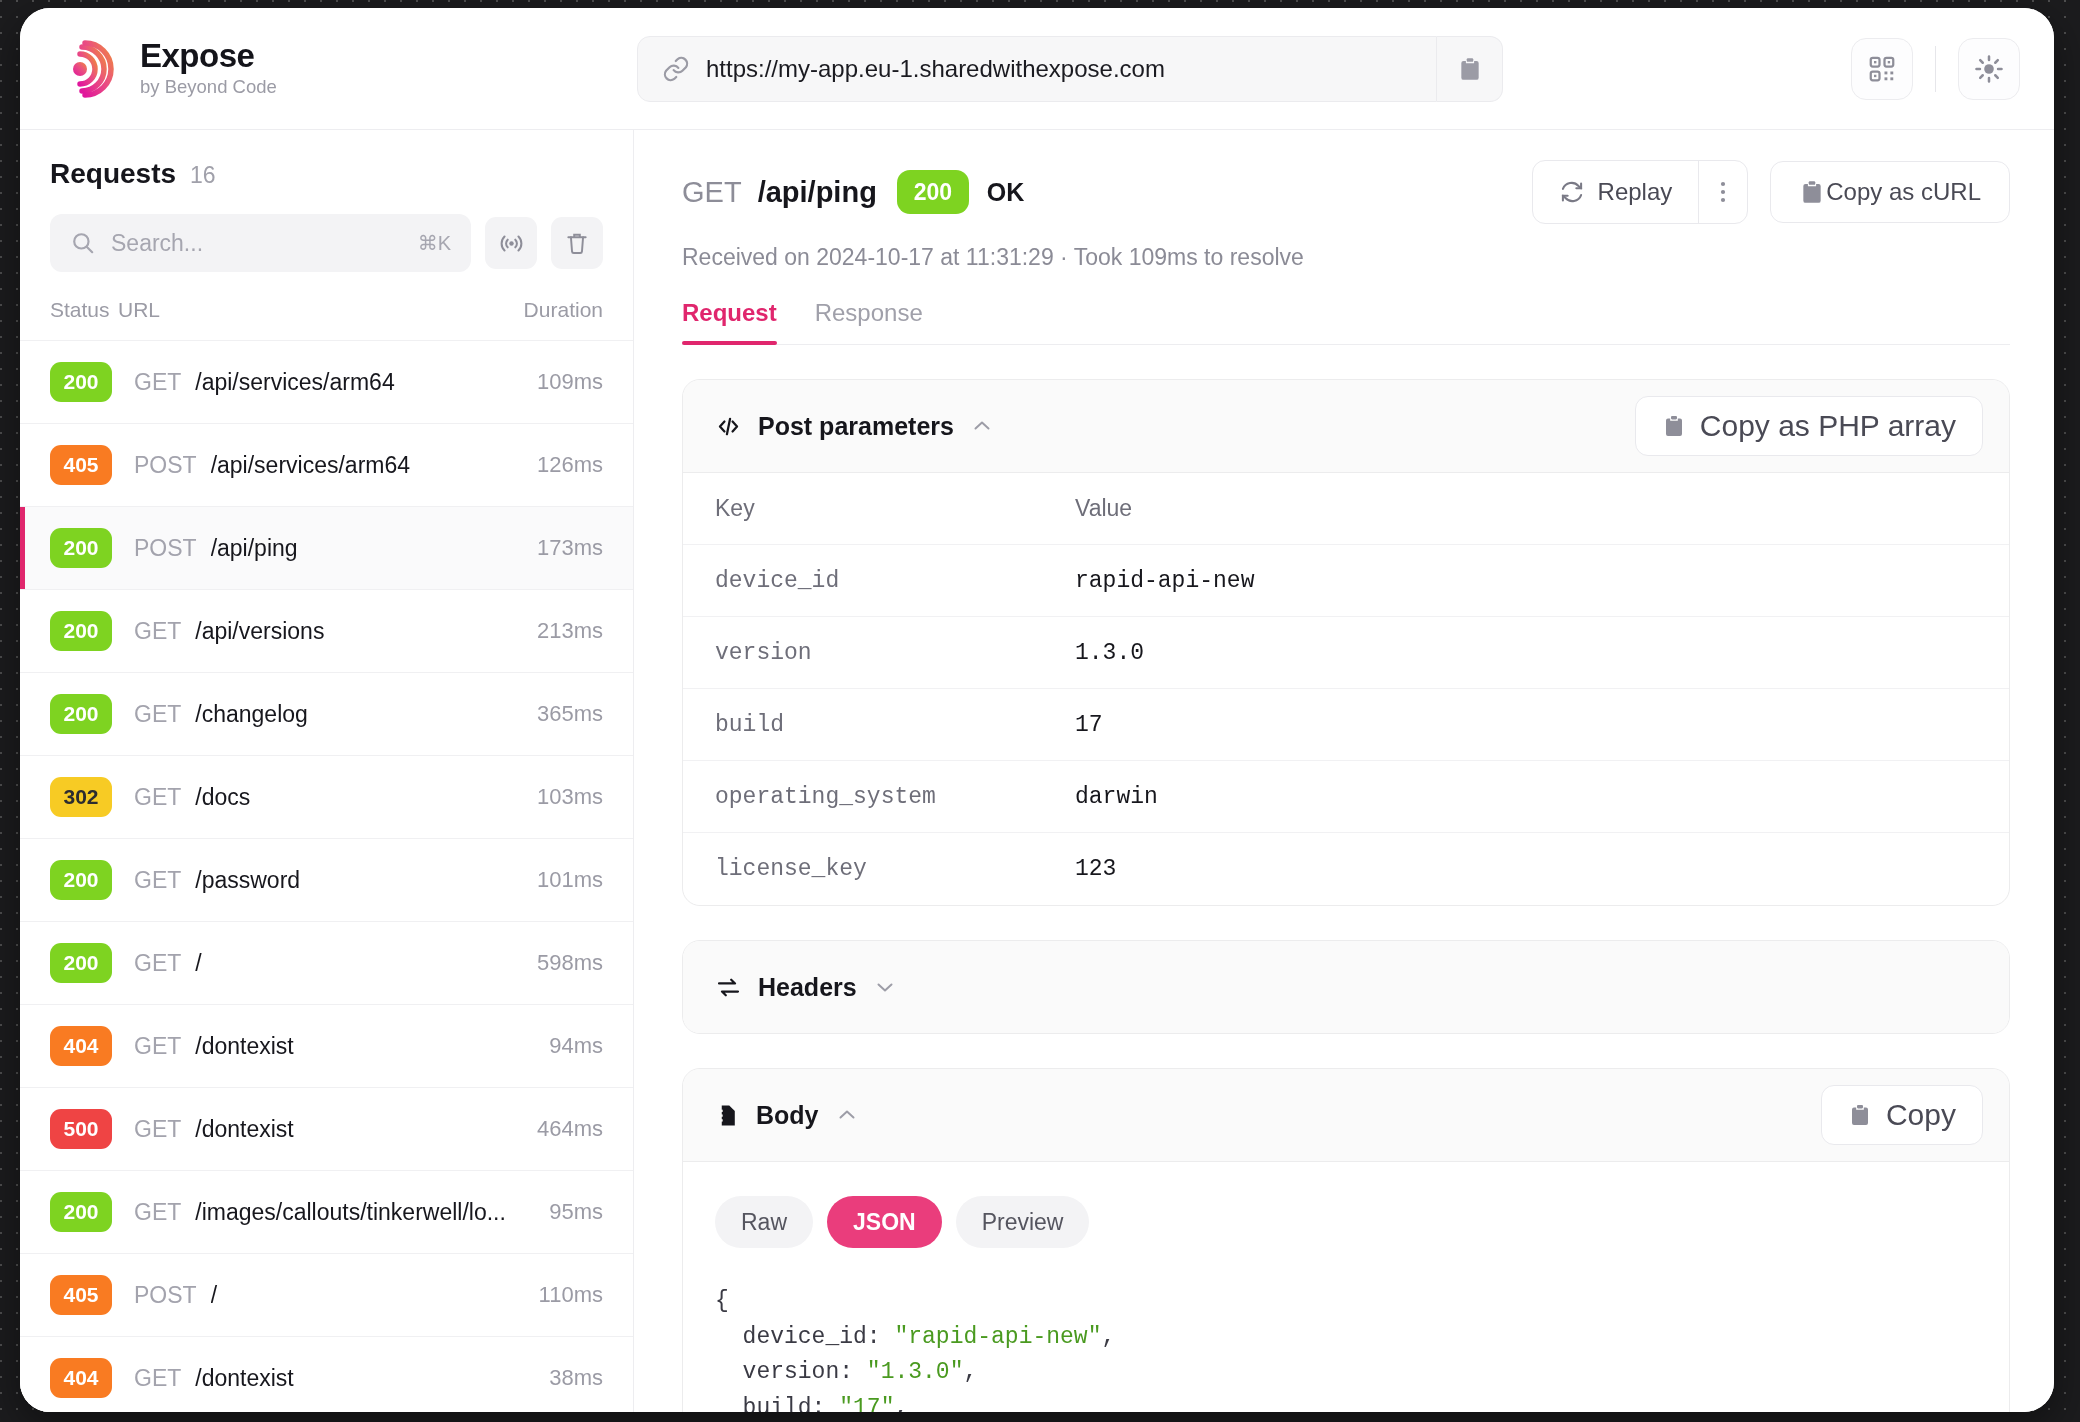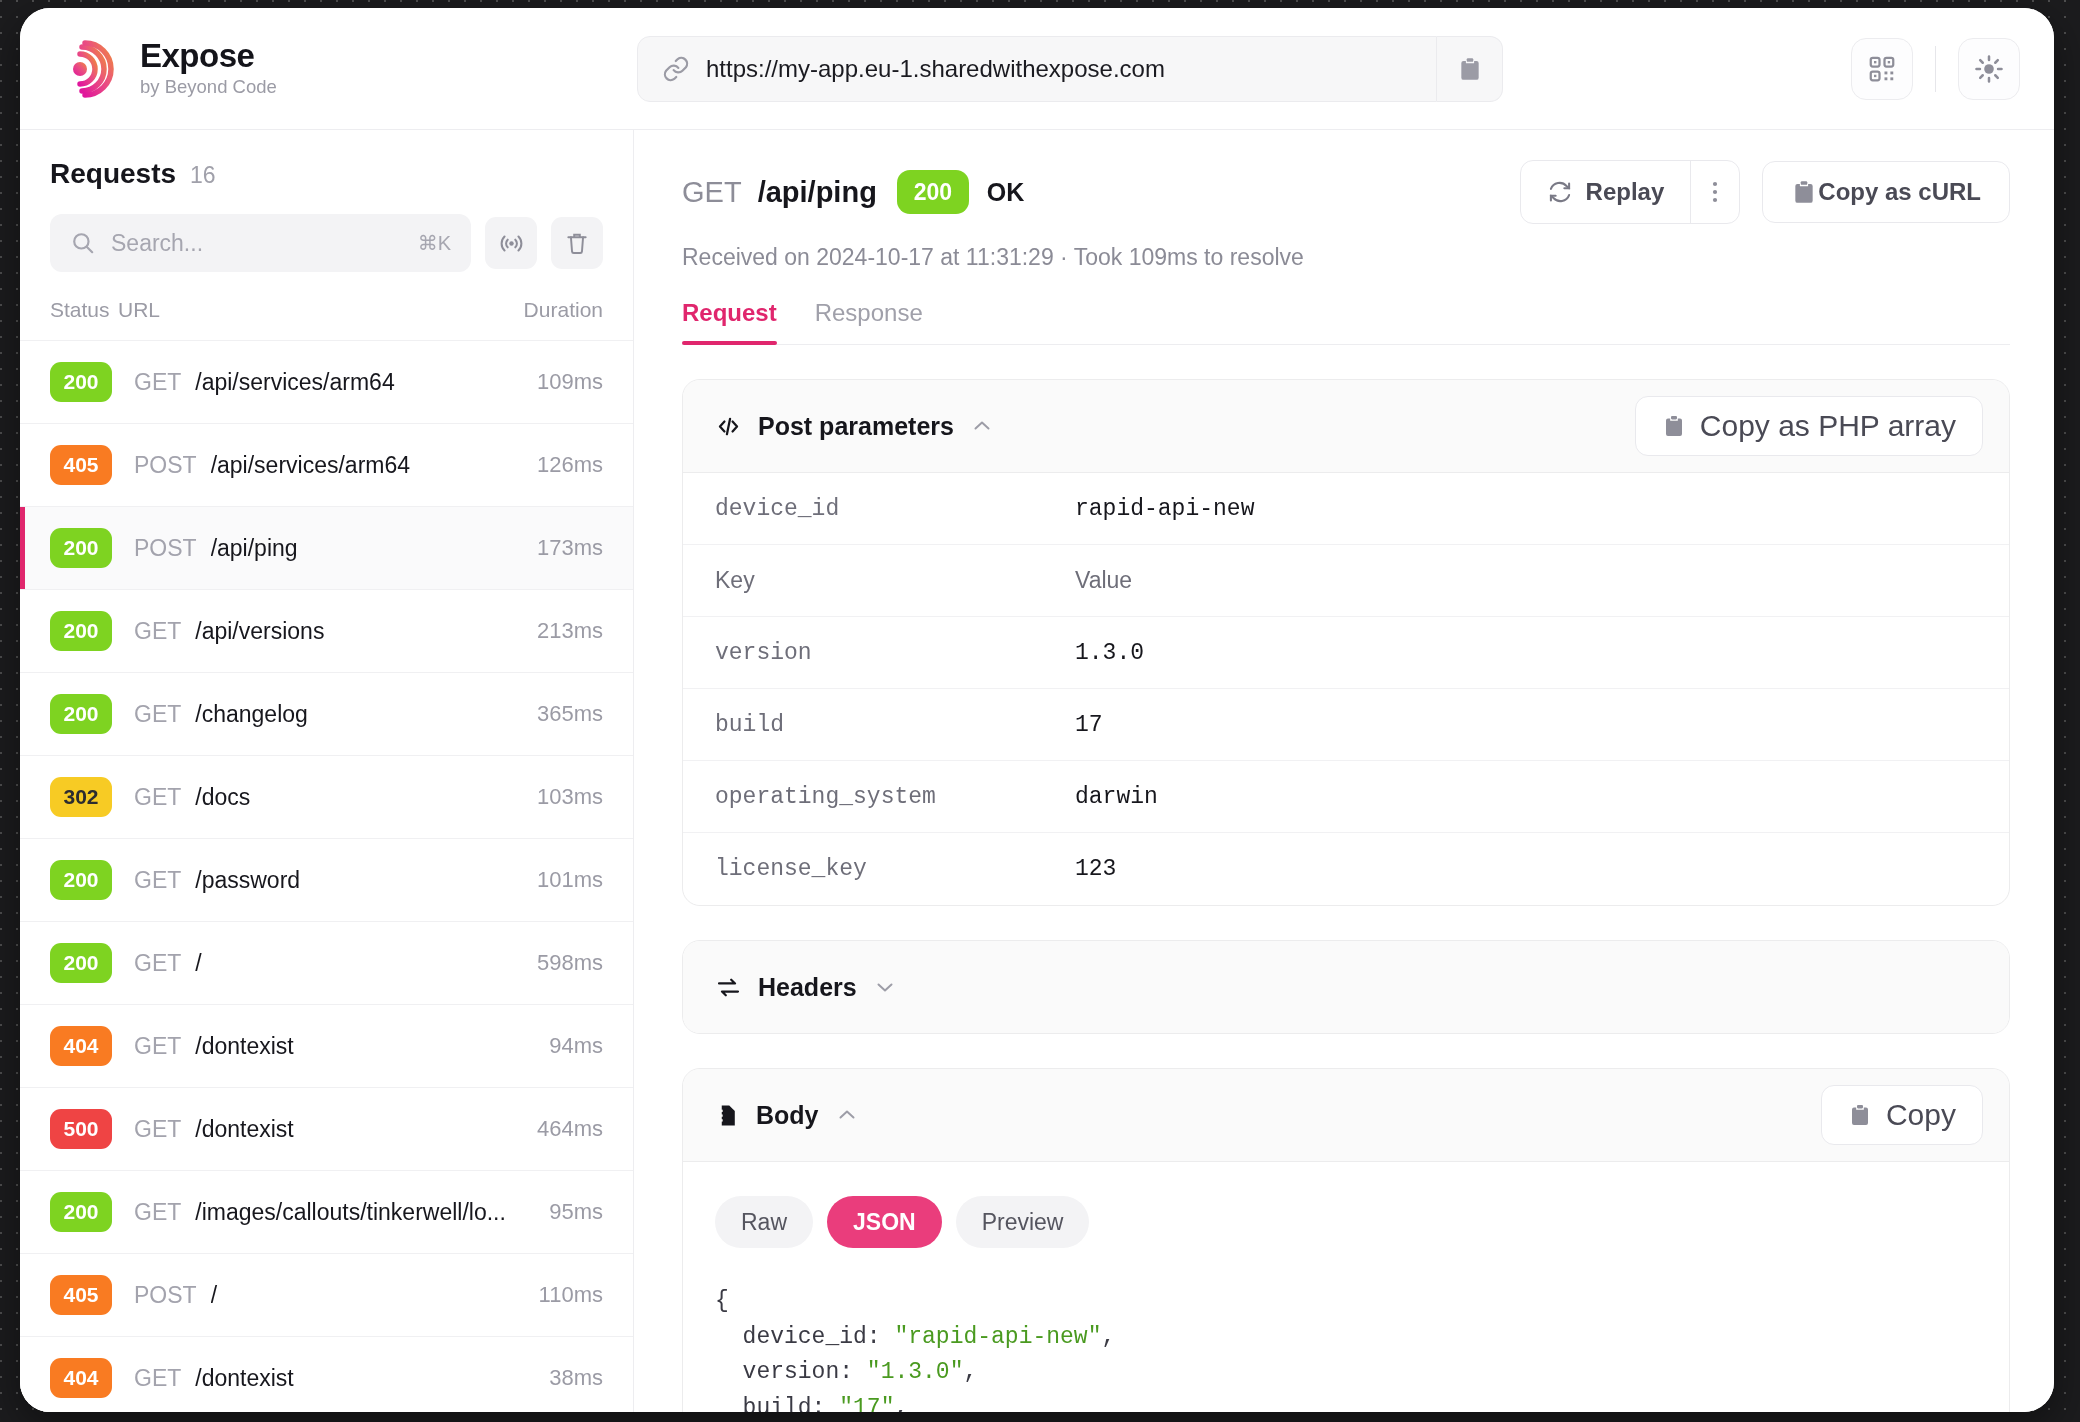--- a/index.html
+++ b/index.html
@@ -257,21 +257,21 @@
     background: #7ed321;
     color: #fff;
     font-size: 23px;
     font-weight: 700;
     display: flex;
     align-items: center;
     justify-content: center;
   }
   .det-ok { font-size: 25px; font-weight: 700; color: #16161c; margin-left: 18px; }
 
-  .det-actions { margin-left: auto; display: flex; align-items: center; gap: 22px; font-weight: bold; }
+  .det-actions { margin-left: auto; display: flex; align-items: center; gap: 22px; }
   .btn-group {
     display: flex;
     align-items: stretch;
     border: 1px solid #e9e9ed;
     border-radius: 13px;
     overflow: hidden;
     background: #fff;
   }
   .btn-part {
     display: flex;
@@ -709,27 +709,27 @@
                 <svg width="24" height="24" viewBox="0 0 24 24" fill="#8e8e99">
                   <rect x="9" y="2" width="6" height="3.4" rx="1.1"></rect>
                   <path d="M6 4.5h2.2v2.3h7.6V4.5H18a2 2 0 0 1 2 2V20a2 2 0 0 1-2 2H6a2 2 0 0 1-2-2V6.5a2 2 0 0 1 2-2z"></path>
                 </svg>
               </span>
               <span>Copy as PHP array</span>
             </div>
           </div>
           <div class="card-body">
             <div class="ptable" id="ptable">
+                <div class="prow head">
+                  <span class="pk">Key</span>
+                  <span class="pv">Value</span>
+                </div>
                 <div class="prow">
                   <span class="pk">device_id</span>
                   <span class="pv">rapid-api-new</span>
-                </div>
-                <div class="prow head">
-                  <span class="pk">Key</span>
-                  <span class="pv">Value</span>
                 </div>
                 <div class="prow">
                   <span class="pk">version</span>
                   <span class="pv">1.3.0</span>
                 </div>
                 <div class="prow">
                   <span class="pk">build</span>
                   <span class="pv">17</span>
                 </div>
                 <div class="prow">

